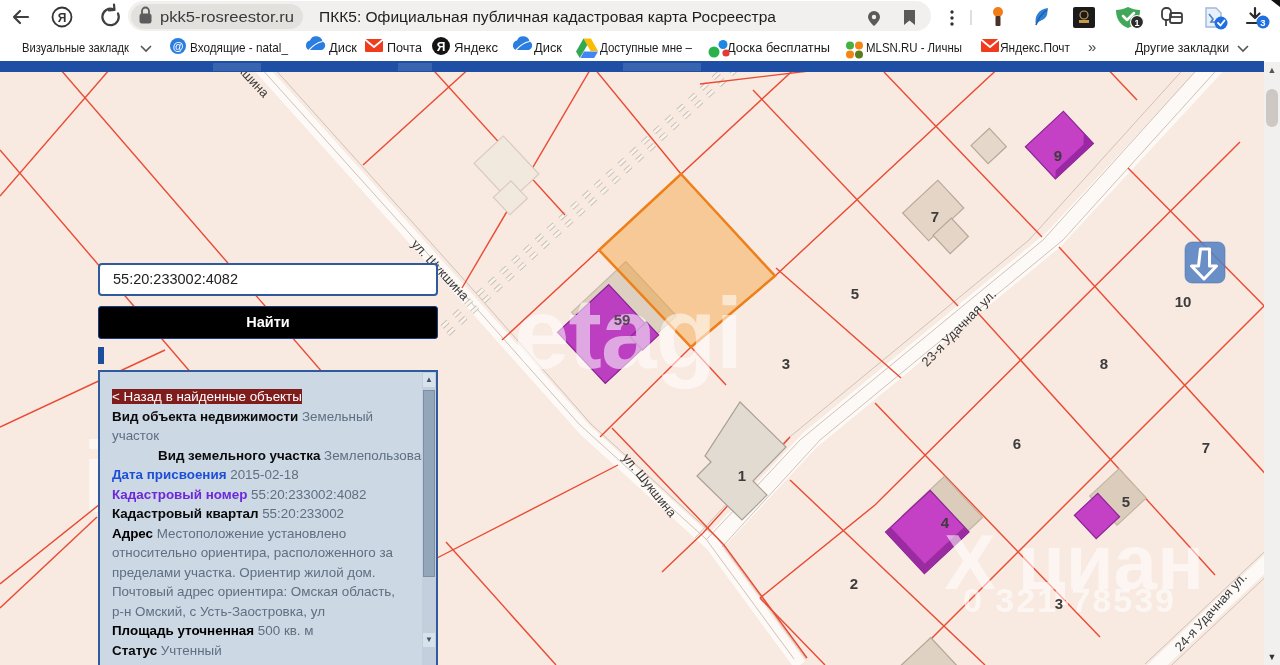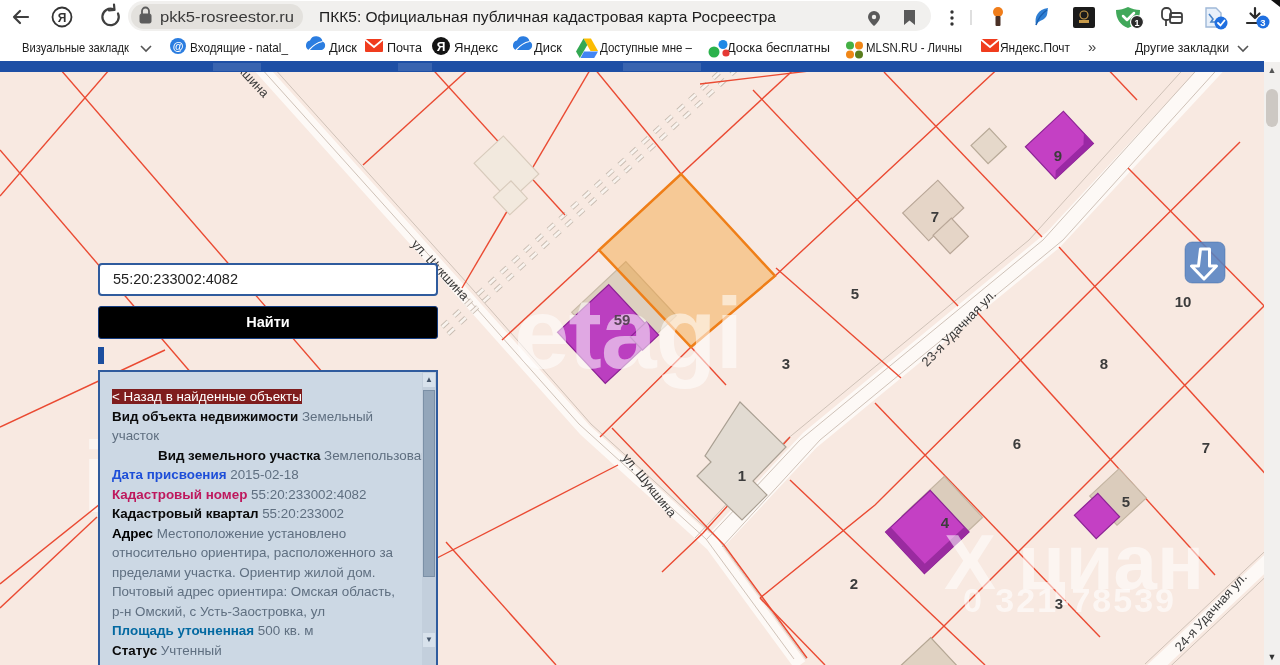--- a/index.html
+++ b/index.html
@@ -308,28 +308,28 @@
     <div class="abs" style="left:98px;top:263px;width:340px;height:33px;background:#fff;border:2px solid #2f5b9d;border-radius:4px;font-size:14.5px;color:#222;line-height:29px;padding-left:13px;">55:20:233002:4082</div>
     <div class="abs" style="left:98px;top:306px;width:340px;height:33px;background:#000000;border:1px solid #143c80;border-radius:3px;color:#fff;font-size:14.5px;font-weight:bold;text-align:center;line-height:31px;">Найти</div>
     <div class="abs" style="left:98px;top:347px;width:6px;height:17px;background:#1c4e9e;"></div>
     <div class="abs" style="left:98px;top:370px;width:340px;height:295px;background:#ccd8e4;border:2px solid #2f5b9d;border-bottom:none;">
       <div class="abs" style="left:12px;top:15px;width:316px;font-size:13.4px;line-height:19.5px;color:#5f6f80;white-space:nowrap;overflow:hidden;">
         <div><span style="background:#7f1d1d;color:#fff;">&lt; Назад в найденные объекты</span></div>
         <div><b style="color:#0a0a0a;">Вид объекта недвижимости</b> Земельный</div>
         <div>участок</div>
         <div><b style="color:#0a0a0a;padding-left:46px;">Вид земельного участка</b> Землепользование</div>
         <div><b style="color:#1d4ed8;text-align:center;">Дата присвоения</b> 2015-02-18</div>
-        <div><b style="color:#be185d;">Кадастровый номер</b> 55:20:233002:4082</div>
+        <div><b style="color:#6d28d9;">Кадастровый номер</b> 55:20:233002:4082</div>
         <div><b style="color:#0a0a0a;">Кадастровый квартал</b> 55:20:233002</div>
         <div><b style="color:#000000;">Адрес</b> Местоположение установлено</div>
         <div>относительно ориентира, расположенного за</div>
         <div>пределами участка. Ориентир жилой дом.</div>
         <div>Почтовый адрес ориентира: Омская область,</div>
         <div>р-н Омский, с Усть-Заостровка, ул</div>
-        <div><b style="color:#0369a1;">Площадь уточненная</b> 500 кв. м</div>
+        <div><b style="color:#000000;">Площадь уточненная</b> 500 кв. м</div>
         <div><b style="color:#0a0a0a;">Статус</b> Учтенный</div>
       </div>
 
       <div class="abs" style="right:0;top:0;width:14px;height:293px;background:#c3cfdc;">
         <div class="abs" style="left:1px;top:1px;width:12px;height:14px;background:#d8e2ec;color:#44556a;font-size:8px;text-align:center;line-height:14px;">▲</div>
         <div class="abs" style="left:1px;top:18px;width:12px;height:187px;background:#93a6ba;border:1px solid #7b90a6;"></div>
         <div class="abs" style="left:1px;top:261px;width:12px;height:14px;background:#d8e2ec;color:#44556a;font-size:8px;text-align:center;line-height:14px;">▼</div>
       </div>
     </div>
   </div>

